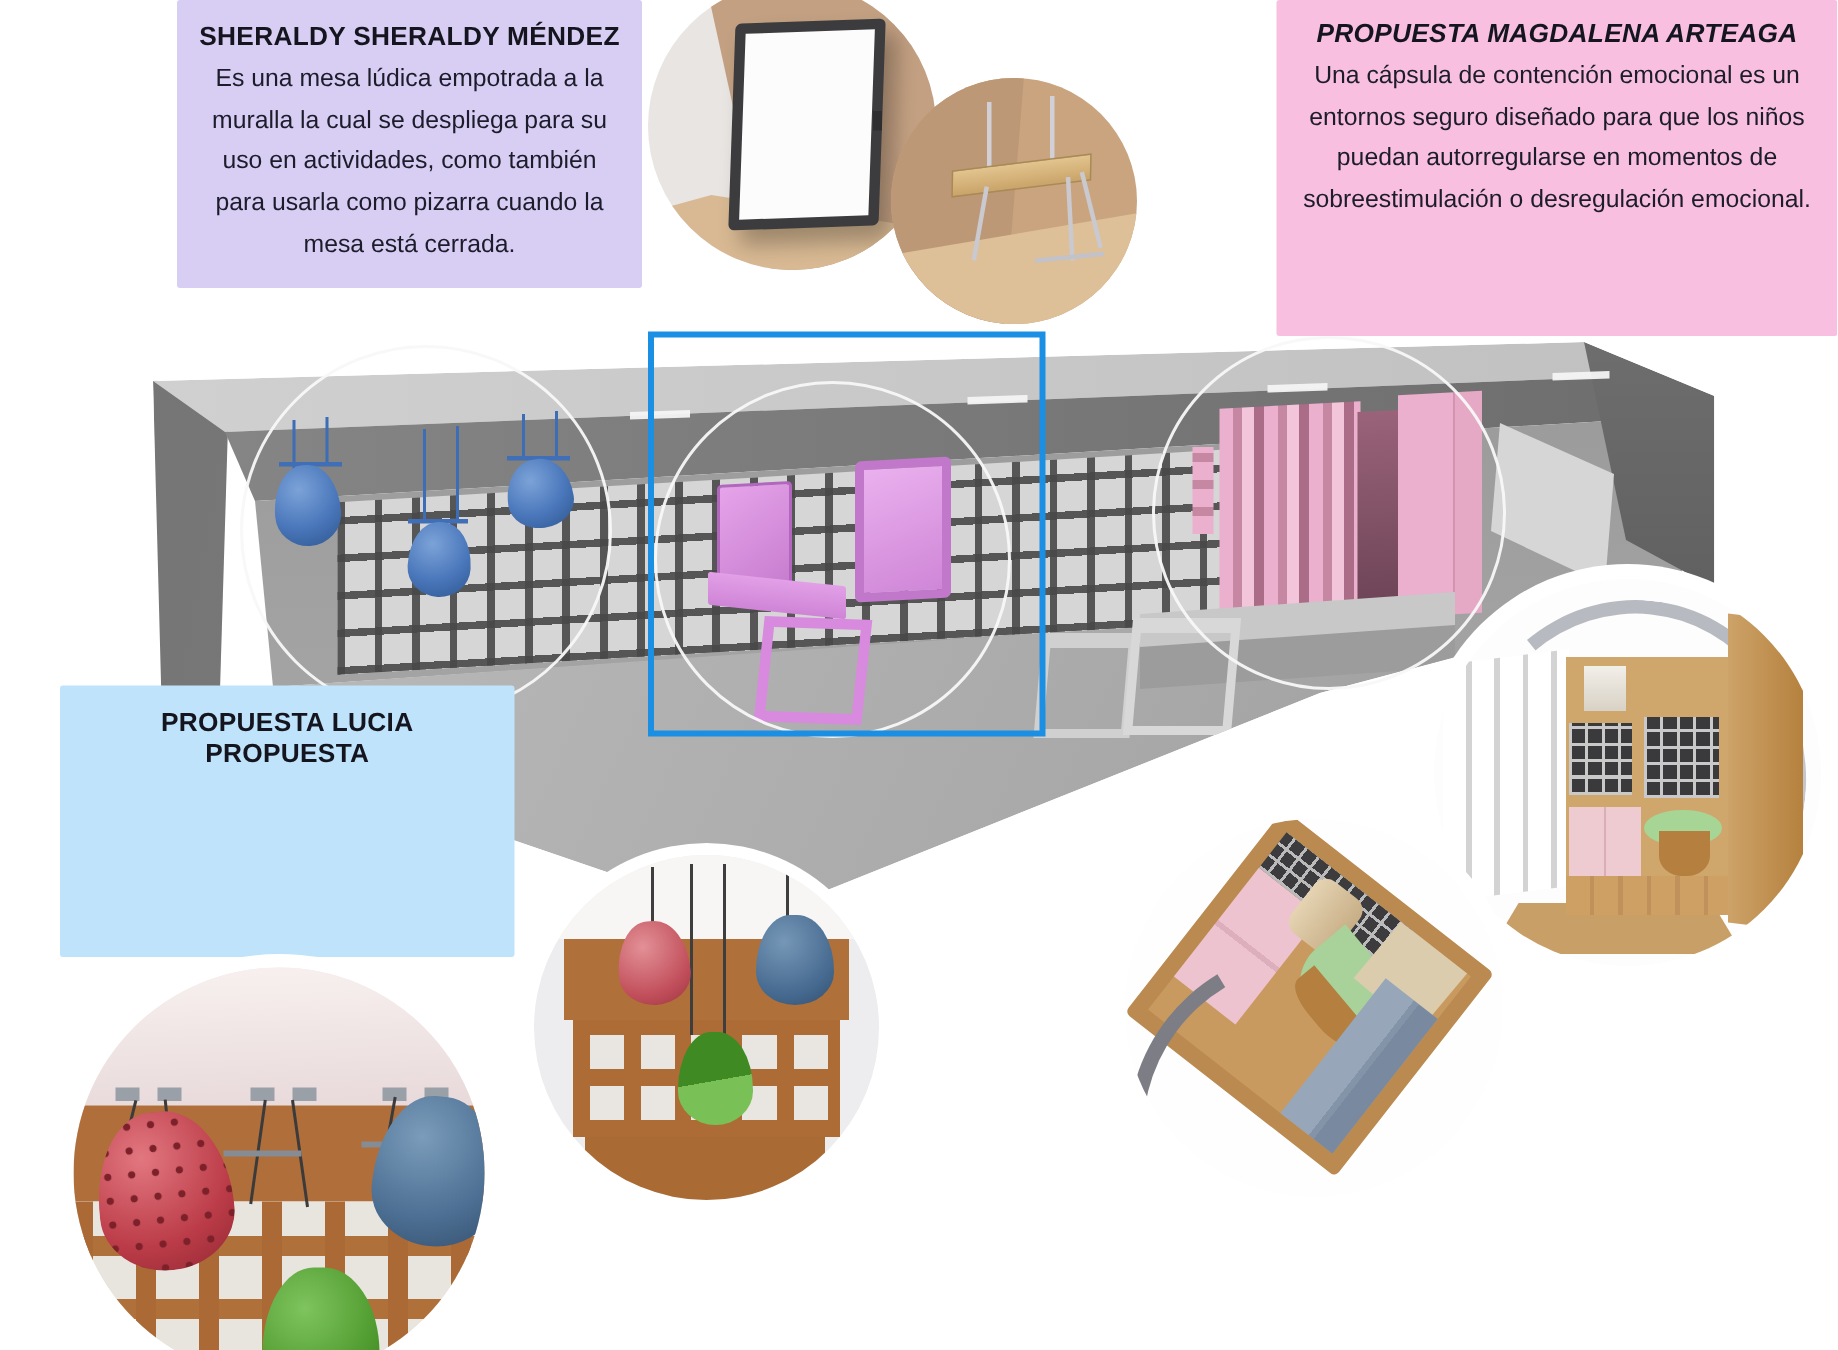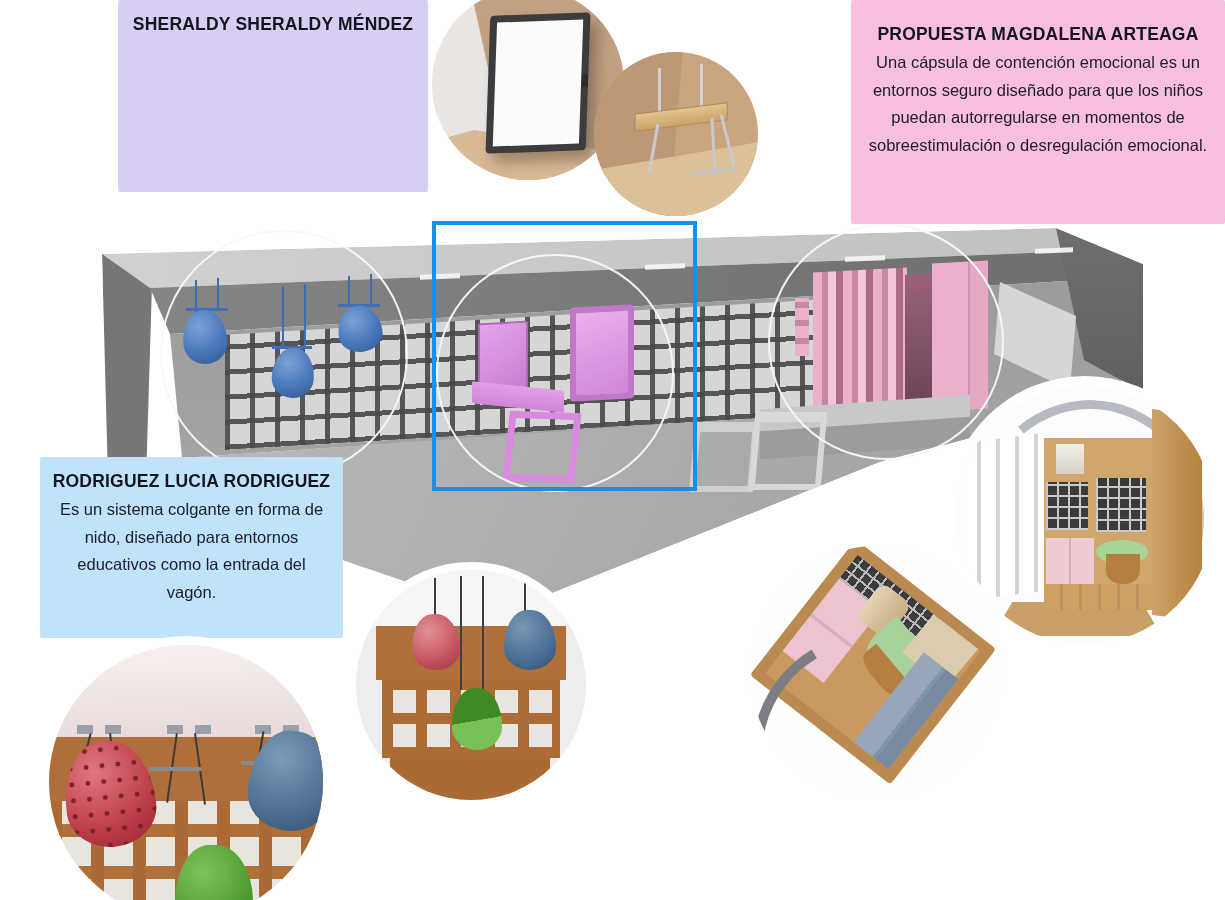--- a/index.html
+++ b/index.html
@@ -6,21 +6,21 @@
   .board{position:relative;width:1225px;height:900px;background:#ffffff;overflow:hidden;
          font-family:"Liberation Sans",sans-serif;}
 
   
   .note{position:absolute;box-sizing:border-box;text-align:center;color:#1c1c2b;
         padding:8px 12px;border-radius:2px;}
   .note h2{font-size:17.5px;font-weight:bold;margin:6px 0 4px;color:#15151f;letter-spacing:.2px;}
   .note p{font-size:16.5px;line-height:1.68;margin:4px 0;}
   .note.purple{left:118px;top:0;width:310px;height:192px;background:#d8cdf3;z-index:3;}
   .note.pink{left:851px;top:0;width:374px;height:224px;background:#f8bfe1;z-index:3;}
-  .note.pink h2{margin-top:16px;}
+  .note.pink h2{margin-top:4px;font-style:italic;}
   .note.blue{left:40px;top:457px;width:303px;height:181px;background:#bfe3fa;z-index:3;}
 
   
   .wagon{position:absolute;left:100px;top:222px;width:1045px;height:400px;z-index:1;
          clip-path:polygon(2px 32px,956px 6px,1043px 42px,1043px 170px,780px 240px,400px 392px,8px 258px);}
   .wagon>div{position:absolute;}
   .w-layer{inset:0;}
   .w-endL{clip-path:polygon(2px 30px,52px 62px,46px 260px,6px 258px);background:linear-gradient(100deg,#757575,#8e8e8e);}
   .w-ceil{clip-path:polygon(2px 32px,956px 6px,1006px 28px,50px 66px);background:linear-gradient(90deg,#d0d0d0,#c0c0c0);}
   .w-ceil2{clip-path:polygon(50px 66px,1006px 28px,1016px 56px,70px 112px);background:linear-gradient(90deg,#868686,#6d6d6d);}
@@ -216,28 +216,28 @@
     <div class="w-tbl tbl2"></div>
   </div>
 
   <div class="oc oc1"></div>
   <div class="oc oc2"></div>
   <div class="oc oc3"></div>
   <div class="sel-rect"></div>
 
   <section class="note purple">
     <h2>SHERALDY SHERALDY MÉNDEZ</h2>
+    <p>Es una mesa lúdica empotrada a la muralla la cual se despliega para su uso en actividades, como también para usarla como pizarra cuando la mesa está cerrada.</p>
   </section>
   <section class="note pink">
     <h2>PROPUESTA MAGDALENA ARTEAGA</h2>
     <p>Una cápsula de contención emocional es un entornos seguro diseñado para que los niños puedan autorregularse en momentos de sobreestimulación o desregulación emocional.</p>
   </section>
   <section class="note blue">
-    <h2>RODRIGUEZ LUCIA RODRIGUEZ</h2>
-    <p>Es un sistema colgante en forma de nido, diseñado para entornos educativos como la entrada del vagón.</p>
+    <h2>PROPUESTA LUCIA PROPUESTA</h2>
   </section>
 
   <div class="photo photoA">
     <div class="pa-wallR"></div>
     <div class="pa-floor"></div>
     <div class="pa-board"></div>
     <div class="pa-latch"></div>
   </div>
 
   <div class="photo photoB">

